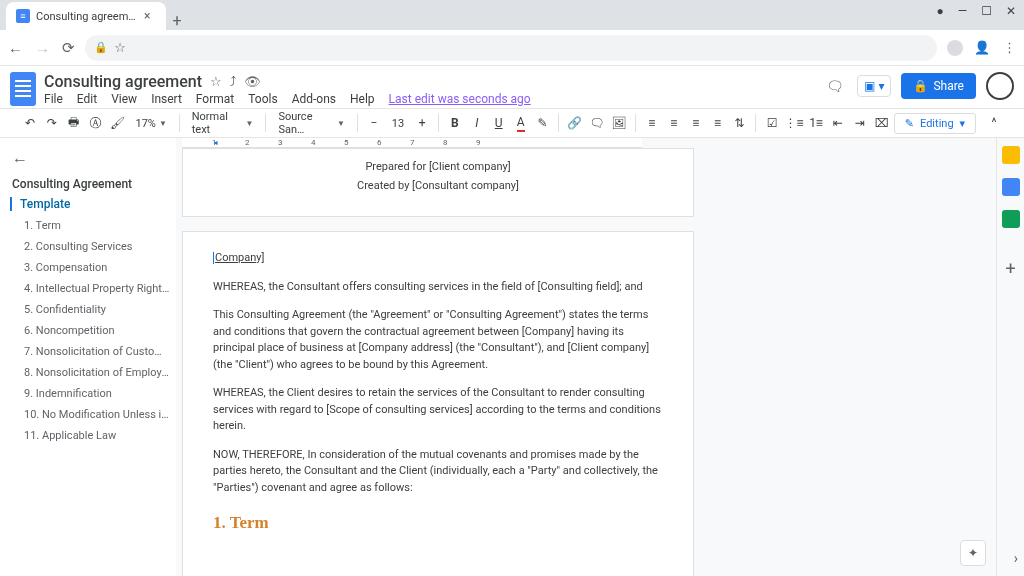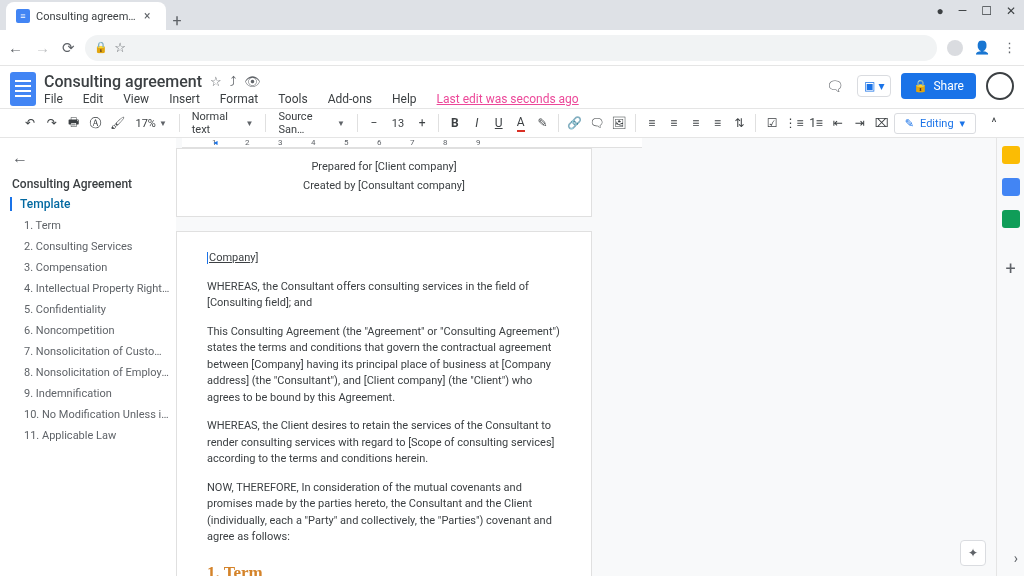--- a/index.html
+++ b/index.html
@@ -29,23 +29,23 @@
   
   
   .docs-header { display: flex; align-items: flex-start; padding: 6px 10px 0 10px; height: 42px; }
   .docs-logo { width: 26px; height: 34px; background: #4285f4; border-radius: 3px; position: relative; margin-right: 8px; cursor:pointer; }
   .docs-logo::after { content:''; position:absolute; left:5px; top:8px; width:16px; height:2px; background:#fff; box-shadow: 0 5px 0 #fff, 0 10px 0 #fff, 0 15px 0 #fff; }
   .doc-title-area { flex: 1; }
   .doc-title-row { display: flex; align-items: center; gap: 8px; height:18px; }
   .doc-title { font-size: 16px; color: #3c4043; font-weight: 500; }
   .title-icons { display: flex; gap: 8px; color: #5f6368; font-size: 13px; }
   .title-icons span { cursor:pointer; }
-  .menu-bar { display: flex; gap: 20px; margin-top: 2px; font-size: 12px; color: #3c4043; }
+  .menu-bar { display: flex; gap: 14px; margin-top: 2px; font-size: 12px; color: #3c4043; }
   .menu-bar span { cursor:pointer; }
-  .last-edit { text-decoration: underline; color: #ec4899; }
+  .last-edit { text-decoration: underline; color: #8b5cf6; }
   .header-right { display: flex; align-items: center; gap: 10px; }
   .header-icon { width: 24px; height: 24px; display:flex; align-items:center; justify-content:center; color:#5f6368; font-size:14px; cursor:pointer; }
   .meet-btn { border: 1px solid #dadce0; border-radius: 4px; padding: 3px 6px; display:flex; align-items:center; gap:3px; color:#1a73e8; font-size:12px; cursor:pointer; }
   .share-btn { background: #1a73e8; color: #fff; border-radius: 4px; padding: 6px 12px; font-size: 12px; display:flex; align-items:center; gap:5px; cursor:pointer; }
   .avatar { width: 28px; height: 28px; border: 2px solid #3c4043; border-radius: 50%; cursor:pointer; }
   
   
   .toolbar { height: 30px; border-top: 1px solid #e5e5e5; border-bottom: 1px solid #e5e5e5; display: flex; align-items: center; padding: 0 20px; gap: 2px; font-size: 12px; color: #3c4043; }
   .tb-btn { width: 22px; height: 22px; display:flex; align-items:center; justify-content:center; cursor:pointer; border-radius:2px; }
   .tb-sep { width: 1px; height: 18px; background: #e0e0e0; margin: 0 4px; }
@@ -66,21 +66,21 @@
   .outline-pane { width: 176px; padding: 10px 6px 10px 12px; font-size: 11px; color: #5f6368; overflow:hidden; }
   .outline-back { font-size: 16px; cursor:pointer; margin-bottom: 10px; display:inline-block; }
   .outline-title { font-size: 12px; font-weight: 500; margin-bottom: 6px; color:#3c4043; }
   .outline-template { color: #0369a1; font-size: 12px; font-weight: 500; margin: 6px 0 8px 0; border-left: 2px solid #1a73e8; padding-left: 8px; margin-left: -2px; }
   .outline-items { display: flex; flex-direction: column; gap: 8px; padding-left: 12px; }
   .outline-item { font-size: 11px; color: #5f6368; cursor:pointer; white-space: nowrap; overflow: hidden; text-overflow: ellipsis; }
   
   .canvas-wrap { flex: 1; background: #f8f9fa; display: flex; flex-direction: column; align-items: flex-start; overflow-y: auto; padding-left: 0; }
   .ruler { height: 14px; width: 460px; background: #fff; margin-left: 6px; border-bottom: 1px solid #e0e0e0; display:flex; align-items:center; font-size:8px; color:#5f6368; padding-left:30px; gap:28px; letter-spacing: 0.5px; position:relative; }
   .ruler::before { content:'◄'; position:absolute; left:30px; top:1px; font-size:7px; color:#1a73e8; }
-  .page { background: #fff; width: 416px; border: 1px solid #e0e0e0; padding: 18px 30px 30px 30px; font-size: 11px; color: #3c4043; line-height: 1.5; }
+  .page { background: #fff; width: 512px; margin-left: 6px; border: 1px solid #e0e0e0; padding: 18px 30px 30px 30px; font-size: 11px; color: #3c4043; line-height: 1.5; }
   .page2 { margin-top: 14px; }
   .prepared { text-align: center; margin-bottom: 2px; }
   .company-line { margin-bottom: 12px; text-decoration: underline; }
   .company-line::before { content:''; display:inline-block; width:1px; height:12px; background:#1a73e8; margin-right:1px; vertical-align:middle; }
   .para { margin-bottom: 12px; }
   .h2 { color: #d4832a; font-family: Georgia, serif; font-size: 17px; font-weight: 600; margin: 14px 0 10px 0; }
   
   .explore-fab { position: absolute; bottom: 10px; right: 38px; width: 26px; height: 26px; background: #fff; border: 1px solid #dadce0; border-radius: 4px; display:flex; align-items:center; justify-content:center; color:#5f6368; cursor:pointer; font-size:12px; }
   .rail-arrow { position: absolute; bottom: 10px; right: 6px; font-size: 14px; color: #5f6368; cursor:pointer; }
   ::-webkit-scrollbar { width: 10px; }

